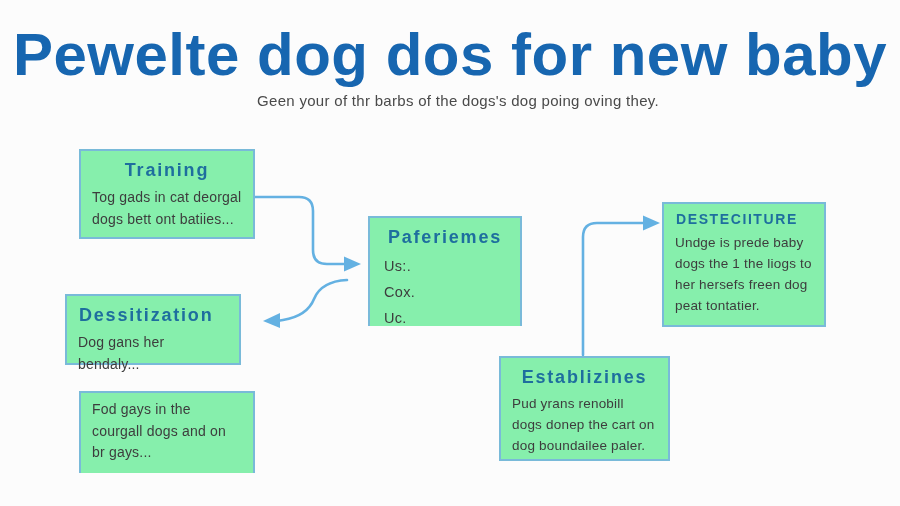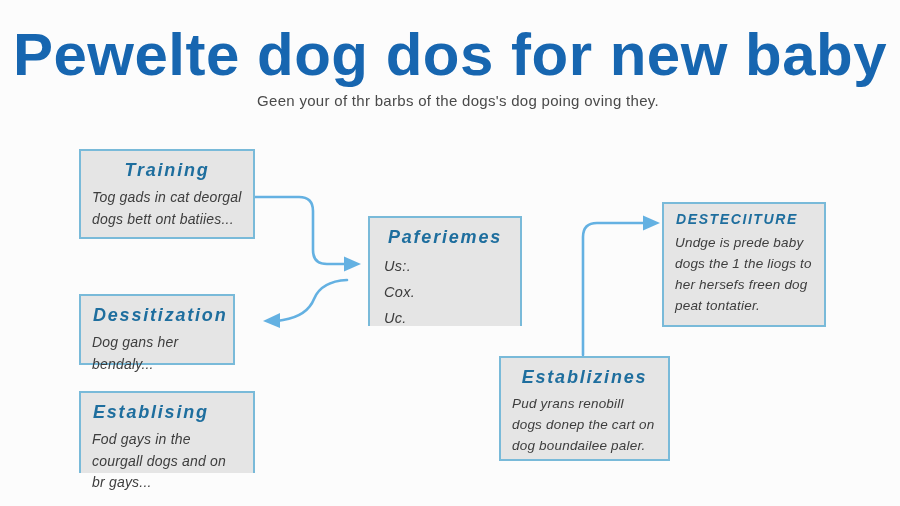--- a/index.html
+++ b/index.html
@@ -15,37 +15,36 @@
   }
   .page-subtitle{
     position:absolute;left:16px;right:0;top:92px;margin:0;
     text-align:center;font-size:15px;letter-spacing:.3px;
     color:var(--c-subtitle,#4a4a4a);
   }
   .arrows{position:absolute;left:0;top:0;width:900px;height:506px;pointer-events:none;}
   .arrows path{fill:none;stroke:var(--c-arrow,#64b1e2);stroke-width:2.6;stroke-linecap:round;}
   .arrows polygon{fill:var(--c-arrow,#64b1e2);stroke:none;}
   .box{
-    position:absolute;background:#e5e5e5;box-sizing:border-box;
+    position:absolute;background:#86efac;box-sizing:border-box;
     border:2px solid var(--c-border,#79bad9);
-    font-style:italic;
   }
   .box-heading{
     font-weight:bold;color:var(--c-heading,#1e6e9e);
     font-size:18px;letter-spacing:1.8px;padding:9px 12px 0 12px;
   }
   .box-heading.center{text-align:center;}
   .box-heading.caps{font-size:14px;letter-spacing:1.6px;text-transform:uppercase;padding-top:7px;}
   .box-body{
     color:var(--c-body,#3d3d3d);font-size:14px;line-height:1.55;
     padding:6px 11px 8px 11px;letter-spacing:.2px;
   }
   .box-body.small{font-size:13.5px;}
   #box-training{left:79px;top:149px;width:176px;height:90px;}
-  #box-desensitization{left:79px;top:294px;width:156px;height:71px;}
+  #box-desensitization{left:65px;top:294px;width:176px;height:71px;}
   #box-establishing{left:79px;top:391px;width:176px;height:82px;border-bottom:none;}
   #box-preferences{left:368px;top:216px;width:154px;height:110px;border-bottom:none;}
   #box-destructure{left:662px;top:202px;width:164px;height:125px;}
   #box-establizines{left:499px;top:356px;width:171px;height:105px;}
   .pref-list{padding:10px 4px 0 14px;}
   .pref-item{color:var(--c-body,#3d3d3d);font-size:14.5px;margin-bottom:10px;letter-spacing:.3px;}
 </style>
 </head>
 <body>
 
@@ -73,21 +72,20 @@
     <div class="box-heading center">Training</div>
     <div class="box-body">Tog gads in cat deorgal dogs bett ont batiies...</div>
   </div>
 
   <div class="box" id="box-desensitization">
     <div class="box-heading">Dessitization</div>
     <div class="box-body">Dog gans her bendaly...</div>
   </div>
 
   <div class="box" id="box-establishing">
-    <div class="box-heading">Establising</div>
     <div class="box-body">Fod gays in the courgall dogs and on br gays...</div>
   </div>
 
   <div class="box" id="box-preferences">
     <div class="box-heading center">Paferiemes</div>
     <div class="pref-list">
       <div class="pref-item">Us:.</div>
       <div class="pref-item">Cox.</div>
       <div class="pref-item">Uc.</div>
     </div>

